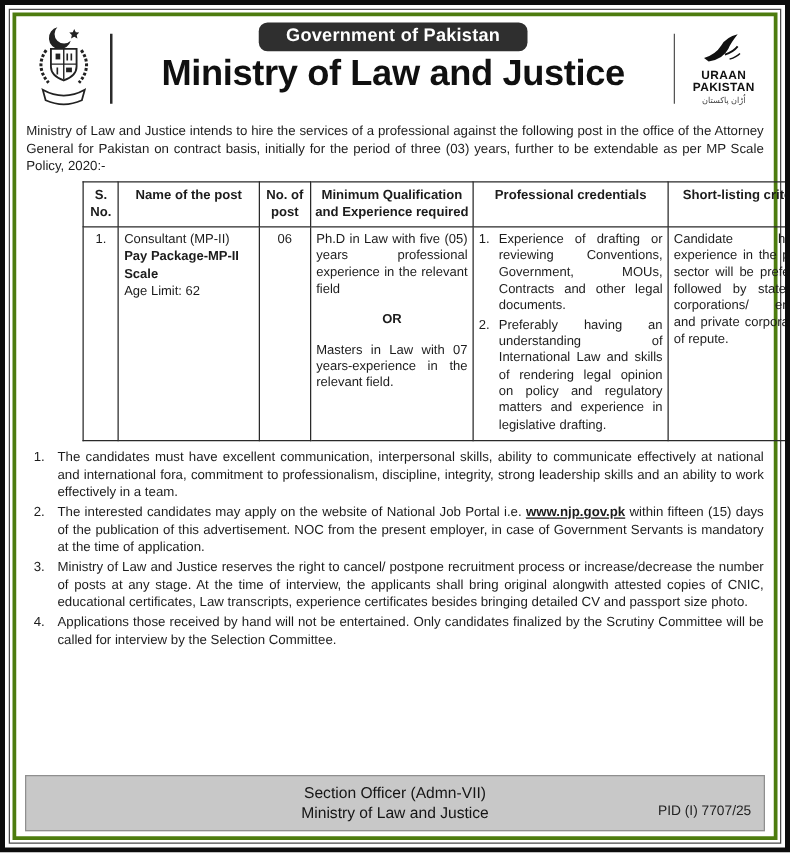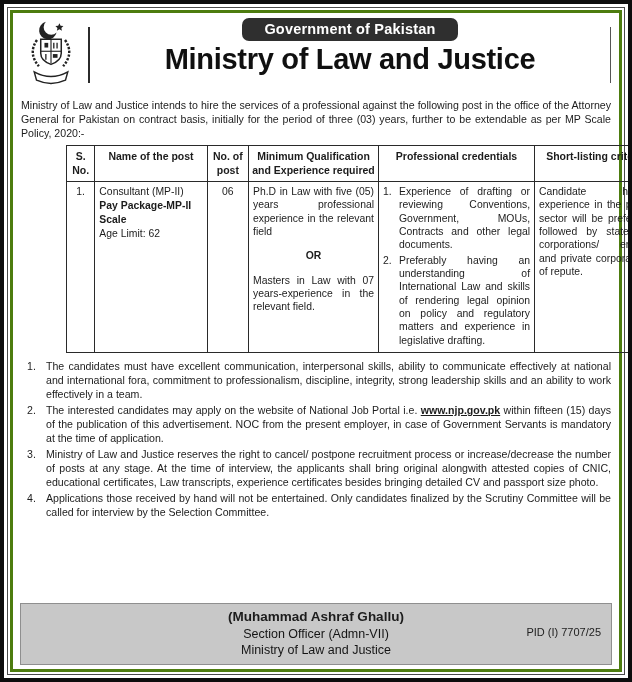--- a/index.html
+++ b/index.html
@@ -83,20 +83,30 @@
           <path d="M45 21 q10 14 -2 28" fill="none" stroke="#222" stroke-width="2.6" stroke-dasharray="2.5 1.6"></path>
           <path d="M12 55 Q30 65 48 55 L45.5 64 Q30 71 14.5 64 Z" fill="#fff" stroke="#222" stroke-width="1.5"></path>
         </svg>
       </div>
       <div class="vdiv"></div>
       <div class="hdr-center">
         <div class="badge">Government of Pakistan</div>
         <h1 class="title">Ministry of Law and Justice</h1>
       </div>
       <div class="vdiv thin"></div>
+      <div class="uraan">
+        <svg viewBox="0 0 40 28" width="38" height="26" aria-hidden="true">
+          <path d="M3 22 Q13 19 18 11 Q22 4 32 1.5 Q26 9 24 14 Q19.5 23 7 25 Z" fill="#111"></path>
+          <path d="M21 19 q7 -2 11 -7" stroke="#111" stroke-width="1.6" fill="none"></path>
+          <path d="M25 23 q6 -2 9 -5" stroke="#111" stroke-width="1.2" fill="none"></path>
+        </svg>
+        <div class="u1">URAAN</div>
+        <div class="u1">PAKISTAN</div>
+        <div class="u2">اُڑان پاکستان</div>
+      </div>
     </div>
 
 
     <p class="intro">Ministry of Law and Justice intends to hire the services of a professional against the following post in the office of the Attorney General for Pakistan on contract basis, initially for the period of three (03) years, further to be extendable as per MP Scale Policy, 2020:-</p>
 
     <table>
       <colgroup>
         <col style="width:4.8%">
             <col style="width:19%">
             <col style="width:7%">
@@ -157,20 +167,19 @@
         <span class="nt">Ministry of Law and Justice reserves the right to cancel/ postpone recruitment process or increase/decrease the number of posts at any stage. At the time of interview, the applicants shall bring original alongwith attested copies of CNIC, educational certificates, Law transcripts, experience certificates besides bringing detailed CV and passport size photo.</span>
       </div>
       <div class="note">
         <span class="nn">4.</span>
         <span class="nt">Applications those received by hand will not be entertained. Only candidates finalized by the Scrutiny Committee will be called for interview by the Selection Committee.</span>
       </div>
     </div>
 
     <div class="ftr">
       <div class="pid">PID (I) 7707/25</div>
-      <div class="f1 b">(Muhammad Ashraf Ghallu)</div>
       <div class="f2">Section Officer (Admn-VII)</div>
       <div class="f2">Ministry of Law and Justice</div>
     </div>
 
   </div>
  </div>
 </div>
 
 </body></html>

